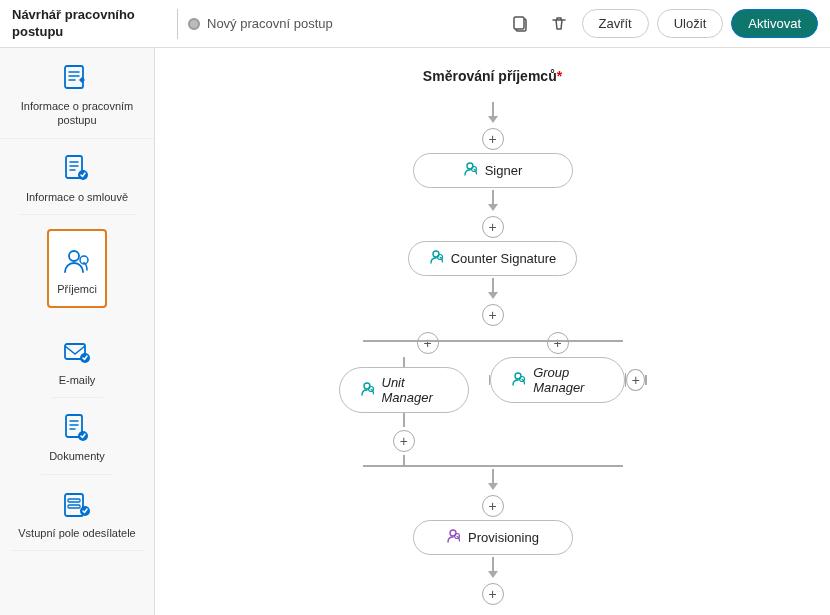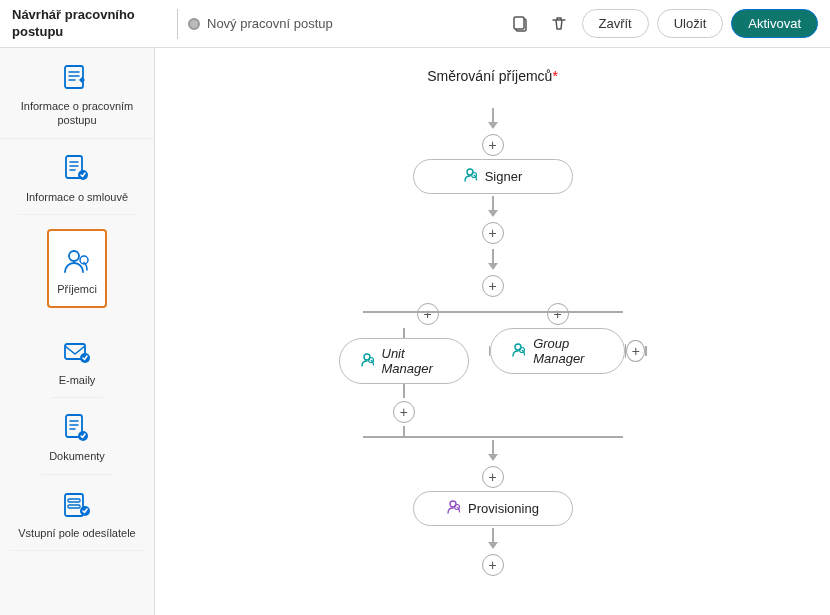--- a/index.html
+++ b/index.html
@@ -146,23 +146,23 @@
       overflow: auto;
       padding: 20px;
       background: #fff;
       display: flex;
       flex-direction: column;
       align-items: center;
     }
 
     .section-title {
       font-size: 14px;
-      font-weight: 400;
+      font-weight: 700;
       color: #222;
-      margin-bottom: 18px;
+      margin-bottom: 12px;
     }
     .section-title .required { color: #e00; }
 
     .flow-container {
       display: flex;
       flex-direction: column;
       align-items: center;
       margin-top: 4px;
     }
 
@@ -358,20 +358,31 @@
         <span>Signer</span>
       </div>
 
       <div class="arrow-down">
         <div class="arrow-line"></div>
         <div class="arrow-head"></div>
       </div>
 
       <div class="add-btn">+</div>
 
+      <div class="node">
+        <span class="node-icon teal">
+          <svg width="16" height="16" viewBox="0 0 16 16" fill="none">
+            <circle cx="7" cy="5" r="3" stroke="#00a0a0" stroke-width="1.4" fill="none"></circle>
+            <path d="M2 14c0-3.3 2.2-5 5-5" stroke="#00a0a0" stroke-width="1.4" stroke-linecap="round" fill="none"></path>
+            <circle cx="11" cy="8" r="2.5" stroke="#00a0a0" stroke-width="1.2" fill="none"></circle>
+            <path d="M13.5 13c0-2.5-1-4-2.5-4.7" stroke="#00a0a0" stroke-width="1.2" stroke-linecap="round" fill="none"></path>
+          </svg>
+        </span>
+        <span>Counter Signature</span>
+      </div>
 
       <div class="arrow-down">
         <div class="arrow-line"></div>
         <div class="arrow-head"></div>
       </div>
 
       <div class="add-btn">+</div>
 
       <div style="display:flex; flex-direction:column; align-items:center;">
 

